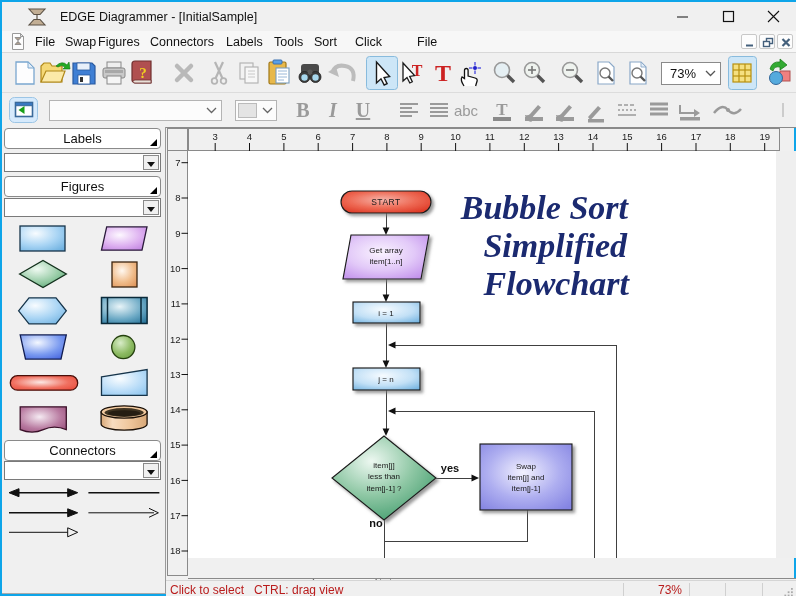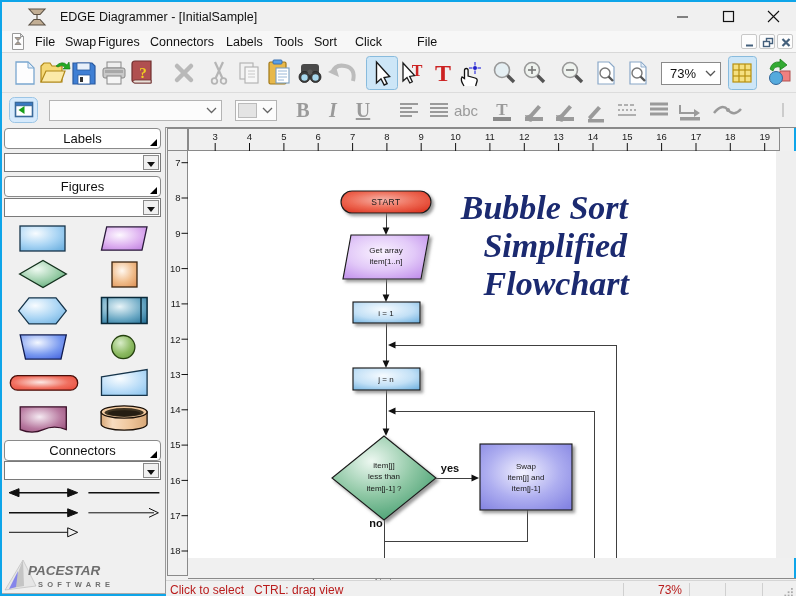--- a/index.html
+++ b/index.html
@@ -410,29 +410,20 @@
         <line x1="86.4" y1="9.7" x2="157.4" y2="9.7" stroke-width="1.6"></line>
         <line x1="7" y1="29.8" x2="71" y2="29.8" stroke-width="1.6"></line>
         <polygon points="75.7,29.8 65.7,25.8 65.7,33.8"></polygon>
         <line x1="86.4" y1="29.8" x2="152" y2="29.8" stroke-width="1"></line>
         <path d="M147 25.3 L156.4 29.8 L147 34.3" fill="none" stroke-width="1"></path>
         <line x1="7" y1="49.3" x2="69" y2="49.3" stroke-width="1"></line>
         <polygon points="75.7,49.3 65.7,44.8 65.7,53.8" fill="#f0f0f0" stroke-width="1"></polygon>
       </g>
     </svg>
   </div>
-  <div class="abs" id="logo">
-    <svg width="163" height="52" viewBox="0 0 163 52">
-      <polygon points="21,18 3,48 34,44" fill="#e6e6e6" stroke="#b5b5b5" stroke-width="0.6"></polygon>
-      <polygon points="21,18 10,46 22,44" fill="#c4c4c4"></polygon>
-      <polygon points="16,29 7,47 14,45" fill="#8585ea"></polygon>
-      <text x="26" y="33" font-size="13.5" font-weight="bold" font-style="italic" fill="#6e6e6e" font-family="Liberation Sans,sans-serif">PACESTAR</text>
-      <text x="36" y="45" font-size="7.5" font-weight="bold" fill="#6e6e6e" letter-spacing="4.2" font-family="Liberation Sans,sans-serif">SOFTWARE</text>
-    </svg>
-  </div>
   <div class="abs" id="corner"></div>
   <div class="abs" id="rulerH">
     <svg width="592" height="23" viewBox="0 0 592 23" style="position:absolute;left:0;top:0">
       <g font-size="9.5" fill="#1a1a1a" text-anchor="middle" font-family="Liberation Sans,sans-serif">
         <text x="26.2" y="11">3</text>
           <text x="60.5" y="11">4</text>
           <text x="94.9" y="11">5</text>
           <text x="129.2" y="11">6</text>
           <text x="163.6" y="11">7</text>
           <text x="197.9" y="11">8</text>

